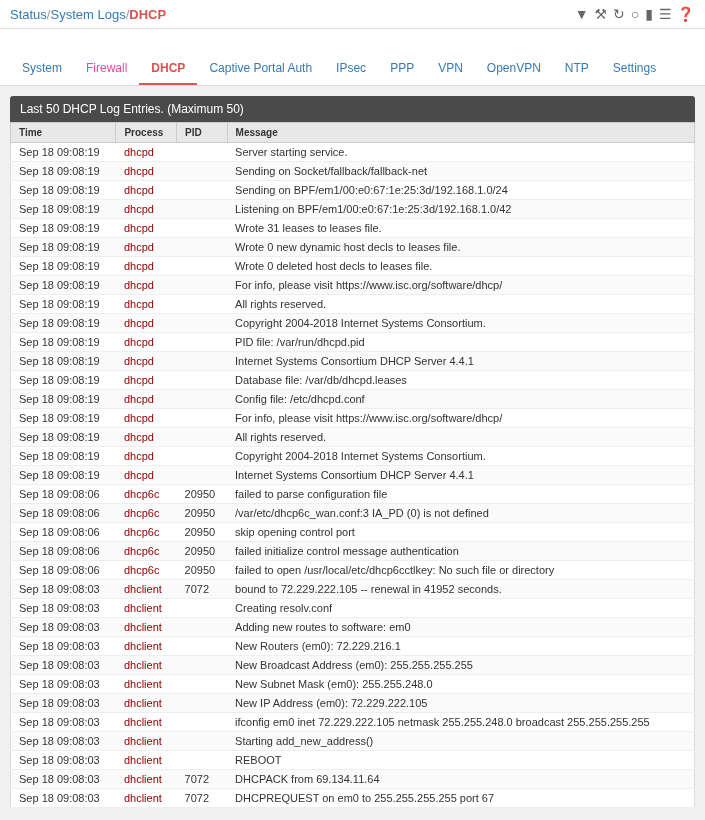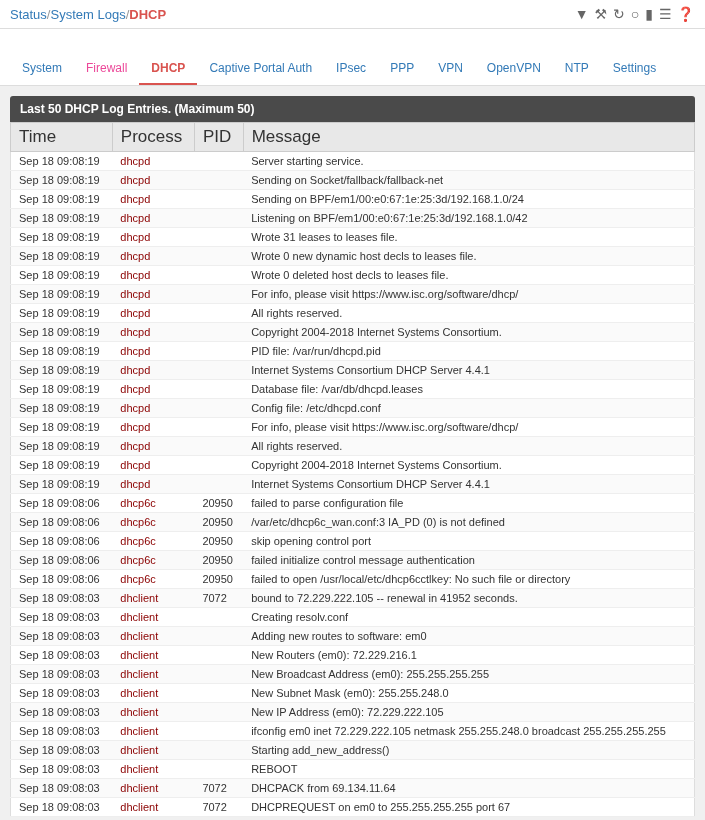--- a/index.html
+++ b/index.html
@@ -16,25 +16,25 @@
 
     
     .nav-tabs { background: #fff; border-bottom: 1px solid #ddd; padding: 0 10px; display: flex; align-items: center; }
     .nav-tab { padding: 8px 12px; font-size: 12px; color: #337ab7; cursor: pointer; border-bottom: 2px solid transparent; text-decoration: none; margin-top: 24px; }
     .nav-tab.active { color: #d9534f; border-bottom: 2px solid #d9534f; font-weight: bold; }
 
     
     .content { padding: 10px; }
 
     
-    .table-header-bar { background: #4a4a4a; color: #fff; padding: 6px 10px; font-size: 12px; font-weight: bold; border-radius: 3px 3px 0 0; }
+    .table-header-bar { background: #4a4a4a; color: #fff; padding: 6px 10px; font-size: 12px; font-weight: normal; border-radius: 3px 3px 0 0; }
 
     
     .log-table { width: 100%; border-collapse: collapse; background: #fff; border: 1px solid #ddd; }
-    .log-table th { background: #e8e8e8; color: #333; font-weight: normal; padding: 4px 8px; text-align: left; border: 1px solid #ccc; font-size: 17px; }
+    .log-table th { background: #e8e8e8; color: #333; font-weight: bold; padding: 4px 8px; text-align: left; border: 1px solid #ccc; font-size: 10px; }
     .log-table td { padding: 3px 8px; border-bottom: 1px solid #eee; font-size: 11px; vertical-align: top; white-space: nowrap; }
     .log-table td.message { color: #333; white-space: normal; }
     .log-table td.time { color: #333; min-width: 90px; }
     .log-table td.process { color: #8B0000; min-width: 55px; }
     .log-table td.pid { color: #333; min-width: 40px; }
   </style>
 </head>
 <body>
 
 <div class="header">

